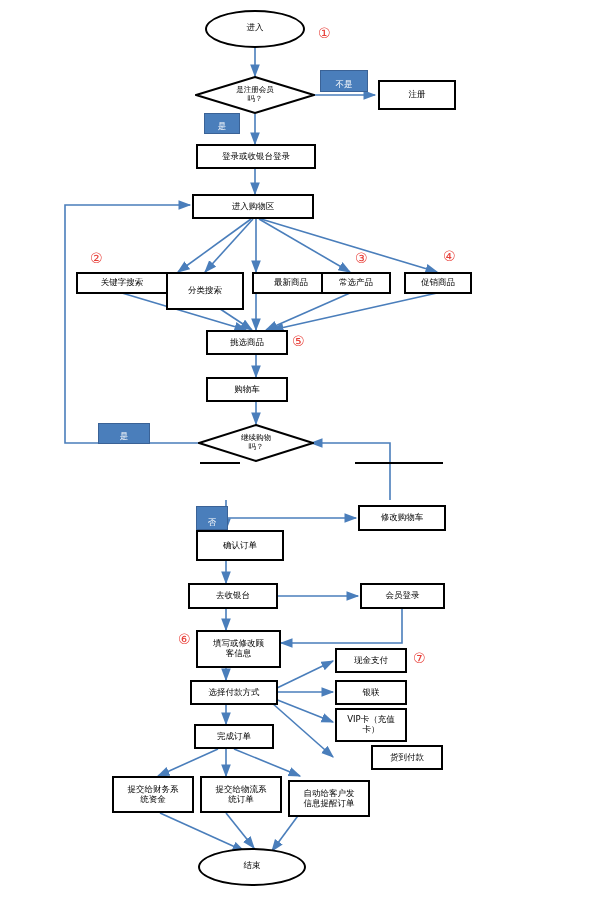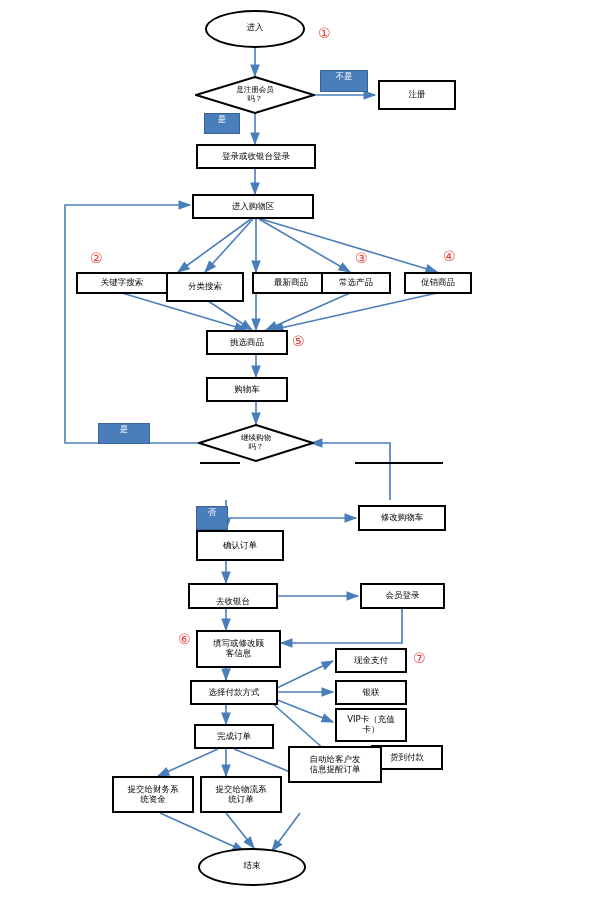--- a/index.html
+++ b/index.html
@@ -64,21 +64,21 @@
     white-space: pre-line;
   }
   .tag {
     position: absolute;
     box-sizing: border-box;
     background: #4a7ebb;
     border: 1px solid #3a6296;
     color: #ffffff;
     font-size: 8.5px;
     display: flex;
-    align-items: flex-start;
+    align-items: flex-end;
     justify-content: center;
     z-index: 4;
   }
   .marker {
     position: absolute;
     color: #e8403a;
     font-size: 14px;
     line-height: 1;
     z-index: 5;
     font-family: "DejaVu Sans", sans-serif;
@@ -186,21 +186,21 @@
     <span class="nlabel">登录或收银台登录</span>
   </div>
 
   <div class="node proc" style="left:192px; top:194px; width:122px; height:25px;">
     <span class="nlabel">进入购物区</span>
   </div>
 
   <div class="node proc" style="left:76px; top:272px; width:92px; height:22px;">
     <span class="nlabel">关键字搜索</span>
   </div>
-  <div class="node proc" style="left:166px; top:272px; width:78px; height:30px;">
+  <div class="node proc" style="left:166px; top:272px; width:78px; height:38px;">
     <span class="nlabel">分类搜索</span>
   </div>
   <div class="node proc" style="left:252px; top:272px; width:78px; height:22px;">
     <span class="nlabel">最新商品</span>
   </div>
   <div class="node proc" style="left:321px; top:272px; width:70px; height:22px;">
     <span class="nlabel">常选产品</span>
   </div>
   <div class="node proc" style="left:404px; top:272px; width:68px; height:22px;">
     <span class="nlabel">促销商品</span>
@@ -223,21 +223,21 @@
   </div>
 
   <div class="node proc" style="left:358px; top:505px; width:88px; height:26px;">
     <span class="nlabel">修改购物车</span>
   </div>
 
   <div class="node proc" style="left:196px; top:530px; width:88px; height:31px;">
     <span class="nlabel">确认订单</span>
   </div>
 
-  <div class="node proc" style="left:188px; top:583px; width:90px; height:26px;align-items:flex-end;">
+  <div class="node proc" style="left:188px; top:583px; width:90px; height:26px;">
     <span class="nlabel">去收银台</span>
   </div>
 
   <div class="node proc" style="left:360px; top:583px; width:85px; height:26px;">
     <span class="nlabel">会员登录</span>
   </div>
 
   <div class="node proc" style="left:196px; top:630px; width:85px; height:38px;">
     <span class="nlabel">填写或修改顾
 客信息</span>
@@ -266,21 +266,21 @@
   </div>
 
   <div class="node proc" style="left:112px; top:776px; width:82px; height:37px;">
     <span class="nlabel">提交给财务系
 统资金</span>
   </div>
   <div class="node proc" style="left:200px; top:776px; width:82px; height:37px;">
     <span class="nlabel">提交给物流系
 统订单</span>
   </div>
-  <div class="node proc" style="left:288px; top:746px; width:94px; height:37px;">
+  <div class="node proc" style="left:288px; top:780px; width:82px; height:37px;">
     <span class="nlabel">自动给客户发
 信息提醒订单</span>
   </div>
 
   <div class="node term" style="left:198px; top:848px; width:108px; height:38px;">
     <span class="nlabel">结束</span>
   </div>
 
   <div class="tag" style="left:320px; top:70px; width:48px; height:22px;">
     <span>不是</span>

